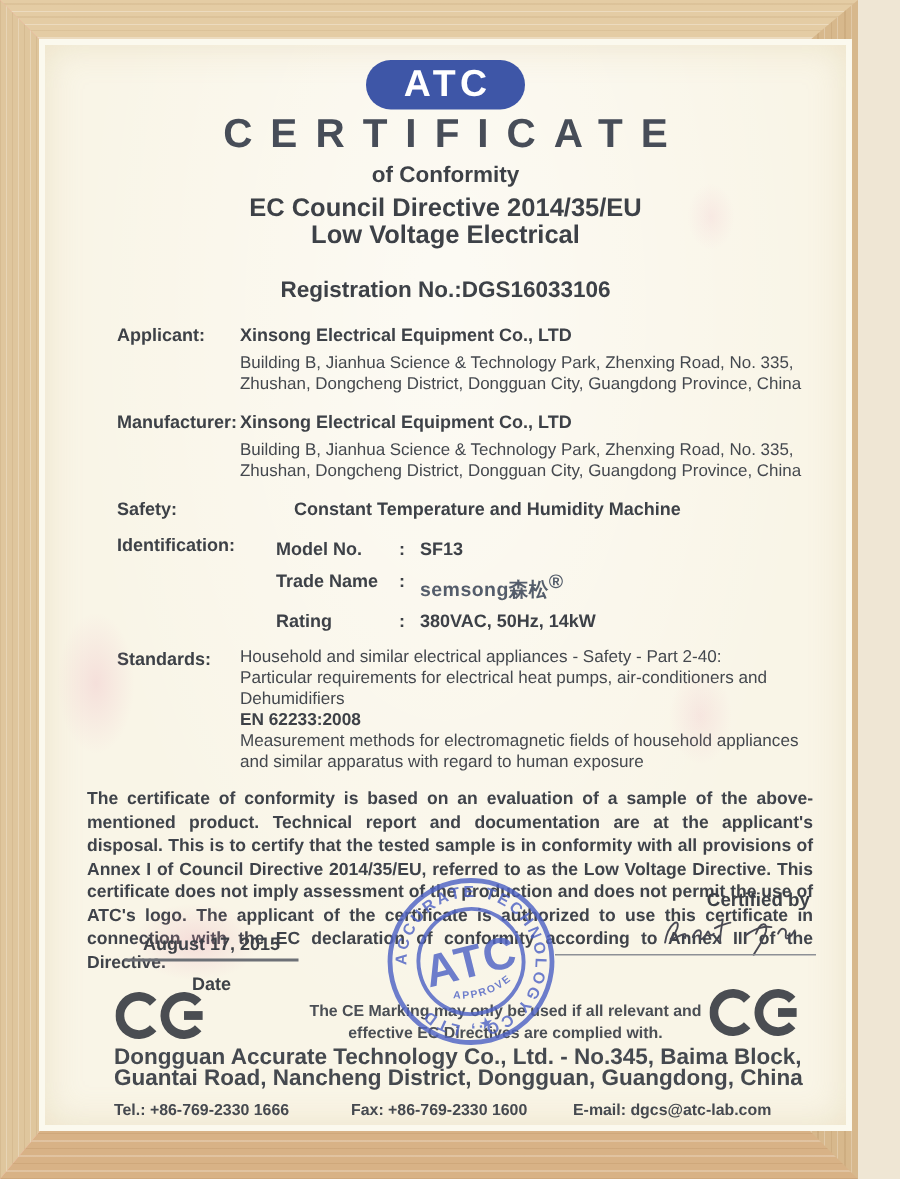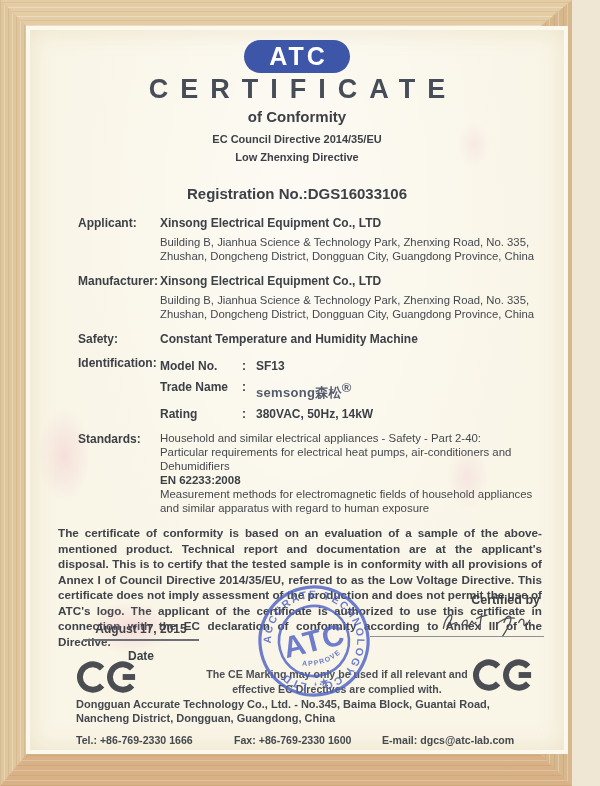--- a/index.html
+++ b/index.html
@@ -28,34 +28,34 @@
     color:#3d4147;}
   .stain{position:absolute;pointer-events:none;border-radius:50%;}
 
   
   .hdr{text-align:center;}
   .pill{width:106px;height:33px;margin:10px auto 1px;background:#3e56a7;border-radius:17px;
     display:flex;align-items:center;justify-content:center;}
   .pill span{color:#fff;font-size:25px;font-weight:800;letter-spacing:3px;padding-left:3px;}
   .cert-title{font-size:27px;font-weight:700;letter-spacing:12px;padding-left:12px;line-height:30px;color:#474d58;}
   .cert-sub{font-size:15px;font-weight:700;margin-top:4px;line-height:18px;}
-  .dir{font-size:11px;font-weight:700;line-height:18px;}
+  .dir{font-size:17px;font-weight:700;line-height:18px;}
   .dir1{margin-top:4px;}
   .reg{font-size:15px;font-weight:700;margin-top:20px;line-height:16px;}
 
   
   .fields{margin:14px 22px 0 28px;}
   .frow{display:grid;grid-template-columns:82px 1fr;padding-left:20px;margin-bottom:7px;}
   .flabel{font-size:12px;font-weight:700;}
   .fname{font-size:12px;font-weight:700;line-height:14px;}
   .faddr{font-size:11.3px;line-height:13.5px;margin-top:6px;color:#44484e;}
   .addr-block{margin-bottom:4px;}
-  .pvalue{font-size:12px;font-weight:700;line-height:14px;}
+  .pvalue{font-size:12px;font-weight:700;line-height:14px;margin-left:36px;}
   .prow{margin-top:4px;margin-bottom:10px;}
-  .idrows .idr{display:grid;grid-template-columns:82px 14px 1fr;line-height:21px;font-size:12px;font-weight:700;}
+  .idrows .idr{display:grid;grid-template-columns:82px 14px 1fr;line-height:21px;font-size:12px;font-weight:700;margin-left:24px;}
   .brand{color:#545d6b;font-weight:800;letter-spacing:.3px;font-size:13px;}
   .std-lines{font-size:11.4px;line-height:13.9px;color:#44484e;}
   .std-lines .b{font-weight:700;font-size:11.5px;color:#3d4147;}
 
   
   .body-par{margin:10px 22px 0 28px;font-size:11.7px;font-weight:700;line-height:15.5px;text-align:justify;color:#3f434a;}
 
   
   .abs{position:absolute;}
   .certified{left:400px;top:563px;width:110px;text-align:right;font-size:12.5px;font-weight:700;}
@@ -63,21 +63,21 @@
   .sig-line{left:340px;top:606px;width:174px;border-top:1.5px solid #8d9096;height:0;}
   .date-wrap{left:53px;top:592px;width:116px;text-align:center;}
   .date-val{font-size:12px;font-weight:700;line-height:14px;}
   .date-rule{border-top:2px solid #6d7076;margin-top:3px;}
   .date-lbl{font-size:12px;font-weight:700;margin-top:8px;}
   .stamp{left:224px;top:551px;width:120px;height:120px;transform:rotate(-14deg);opacity:.82;z-index:5;}
   .ce{width:62px;height:34px;}
   .ce-left{left:47px;top:630px;}
   .ce-right{left:443px;top:628px;}
   .notice{left:0;top:637px;width:534px;text-align:center;font-size:10.6px;font-weight:700;line-height:15px;color:#4b4f55;padding-left:40px;}
-  .issuer{left:46px;top:668px;width:466px;font-size:11px;font-weight:700;line-height:13.5px;color:#45494f;}
+  .issuer{left:46px;top:668px;width:466px;font-size:15px;font-weight:700;line-height:13.5px;color:#45494f;}
   .contacts{left:0;top:704px;width:534px;font-size:10.6px;font-weight:700;color:#45494f;}
   .contacts span{position:absolute;white-space:nowrap;}
   .c-tel{left:46px;} .c-fax{left:204px;} .c-mail{left:352px;}
 
   .stamp text{fill:#4f63c5;}
   .ring-text{font-size:10.6px;font-weight:700;letter-spacing:1.9px;}
   .atc-center{font-size:30px;font-weight:800;letter-spacing:1px;}
   .approved{font-size:7px;font-weight:700;letter-spacing:1.2px;}
   .star{font-size:11px;}
 </style>
@@ -98,21 +98,21 @@
     <div class="stain" style="left:416px;top:415px;width:42px;height:65px;background:radial-gradient(ellipse,rgba(231,148,175,.16),rgba(231,148,175,0) 70%);"></div>
     <div class="stain" style="left:428px;top:92px;width:32px;height:45px;background:radial-gradient(ellipse,rgba(231,148,175,.13),rgba(231,148,175,0) 70%);"></div>
 
     <div class="hdr">
       <div class="pill">
         <span>ATC</span>
       </div>
       <div class="cert-title">CERTIFICATE</div>
       <div class="cert-sub">of Conformity</div>
       <div class="dir dir1">EC Council Directive 2014/35/EU</div>
-      <div class="dir">Low Zhenxing Directive</div>
+      <div class="dir">Low Voltage Electrical</div>
       <div class="reg">Registration No.:DGS16033106</div>
     </div>
 
     <div class="fields">
 
       <div class="frow">
         <div class="flabel">Applicant:</div>
         <div class="addr-block">
           <div class="fname">Xinsong Electrical Equipment Co., LTD</div>
           <div class="faddr">Building B, Jianhua Science &amp; Technology Park, Zhenxing Road, No. 335, Zhushan, Dongcheng District, Dongguan City, Guangdong Province, China</div>

